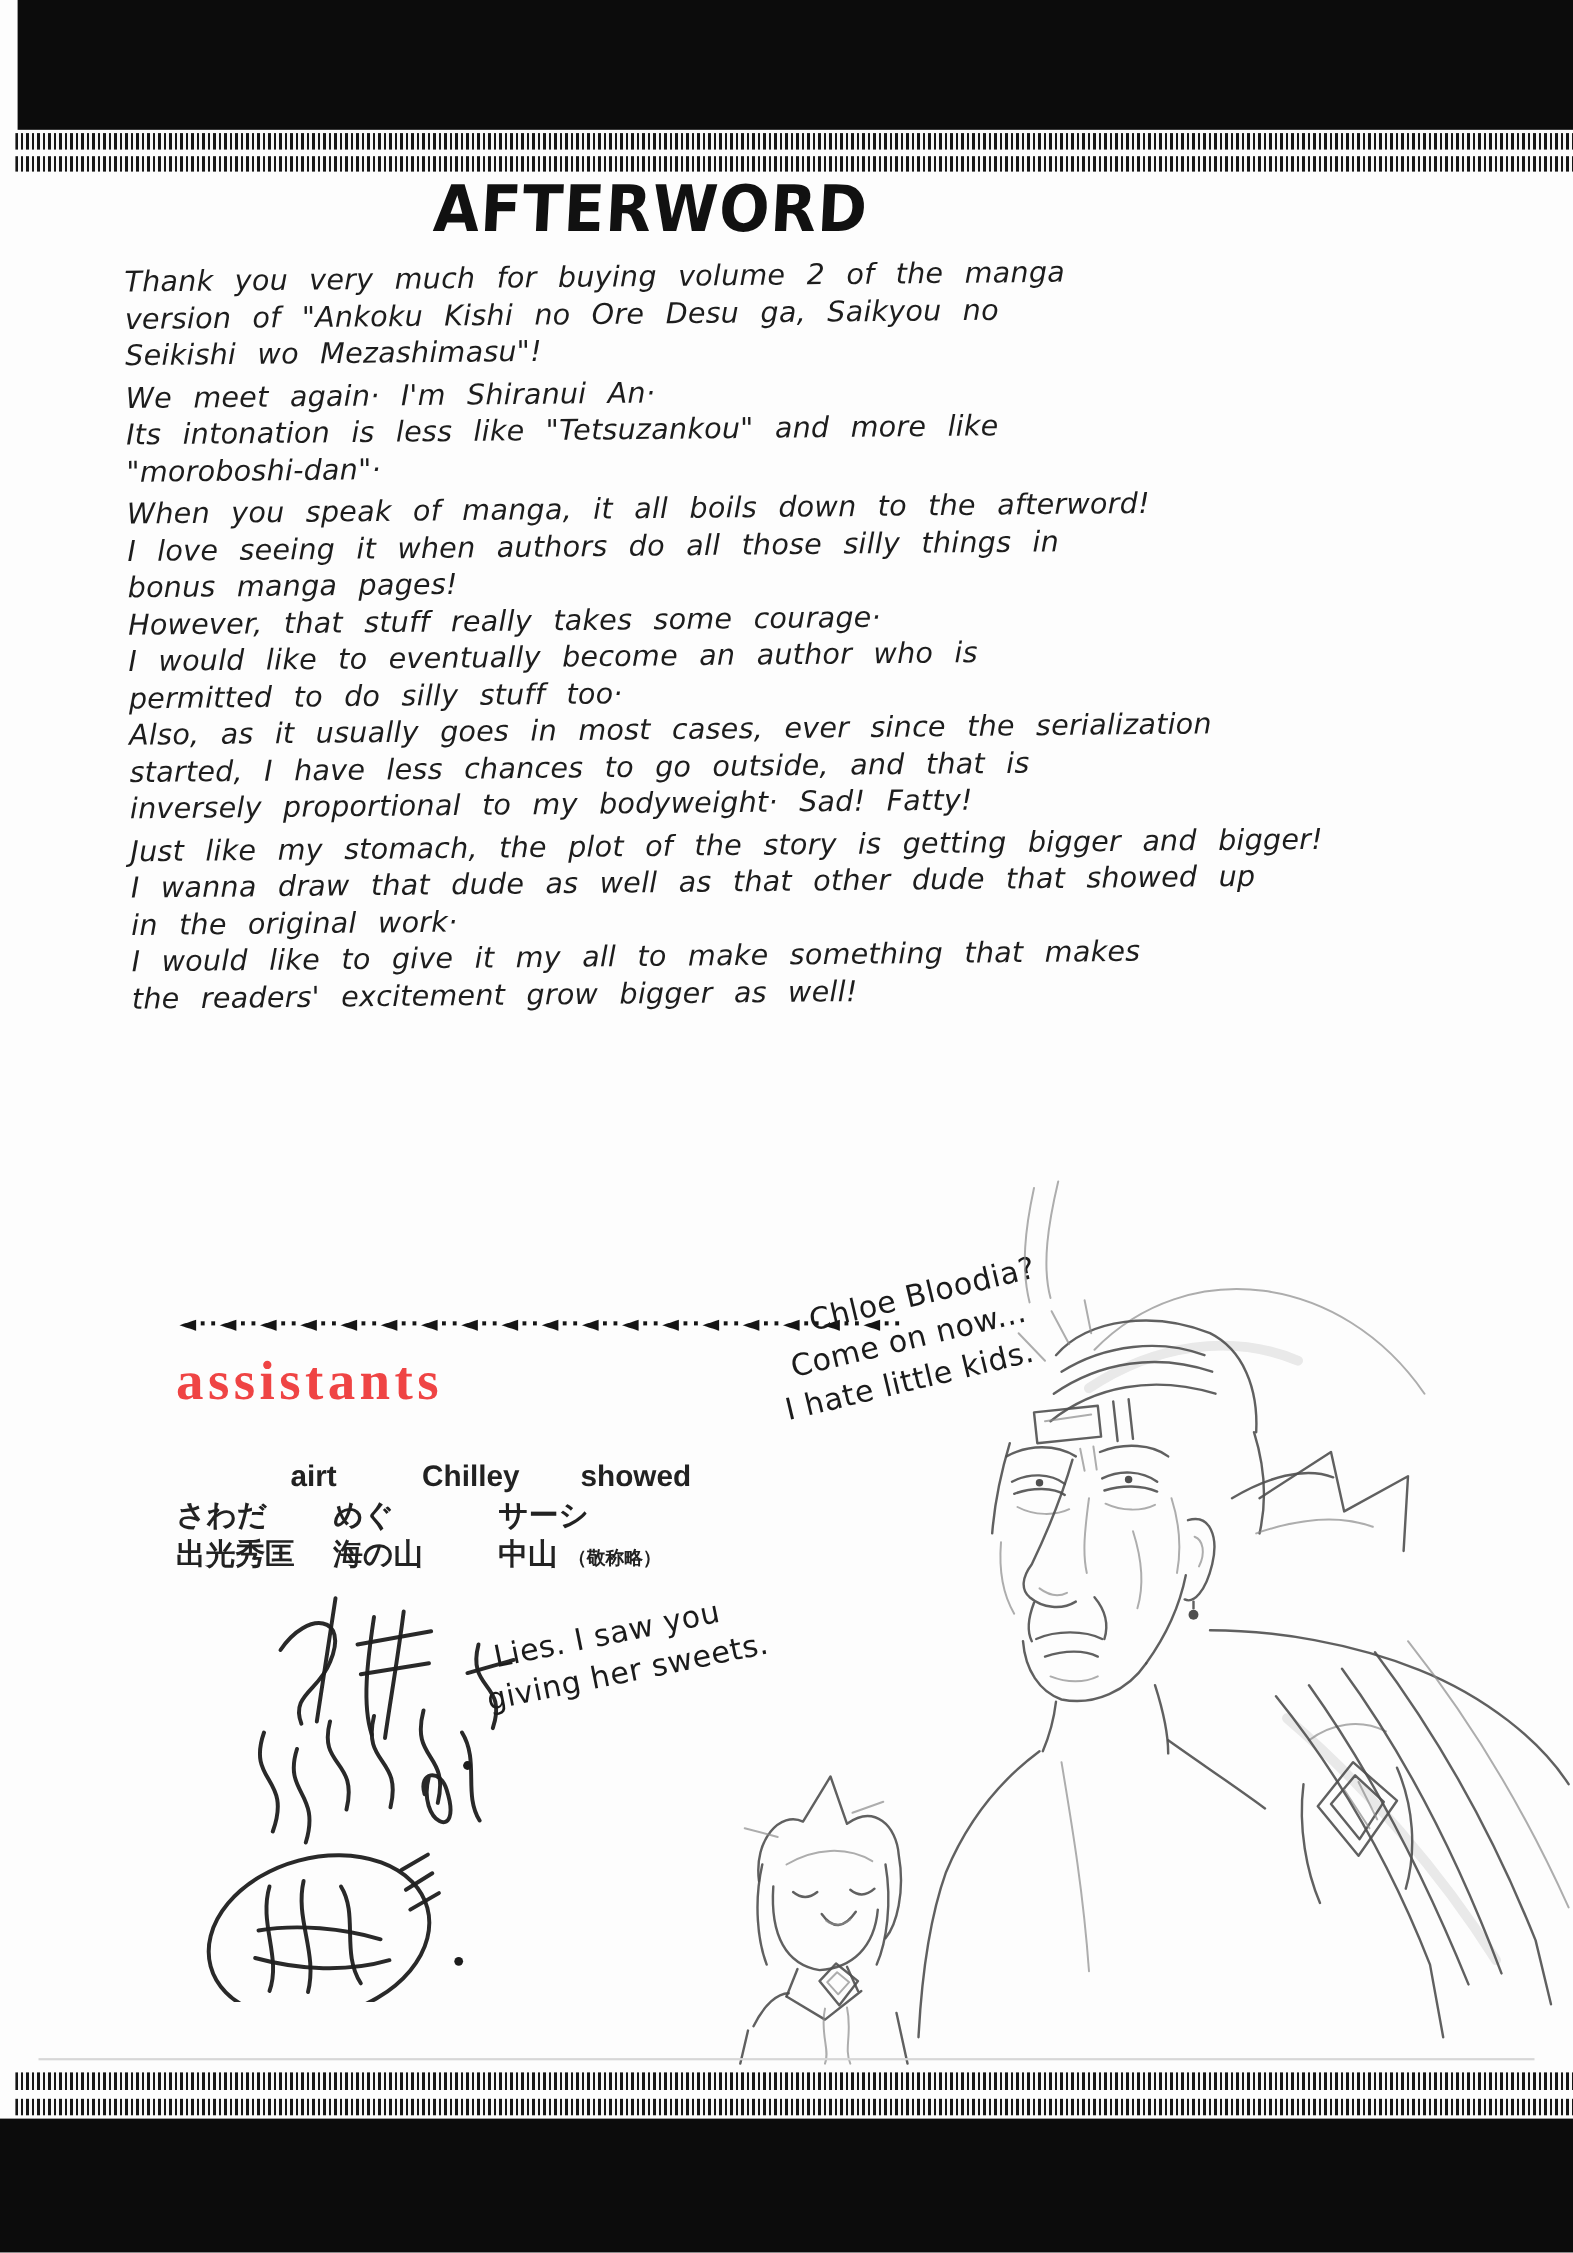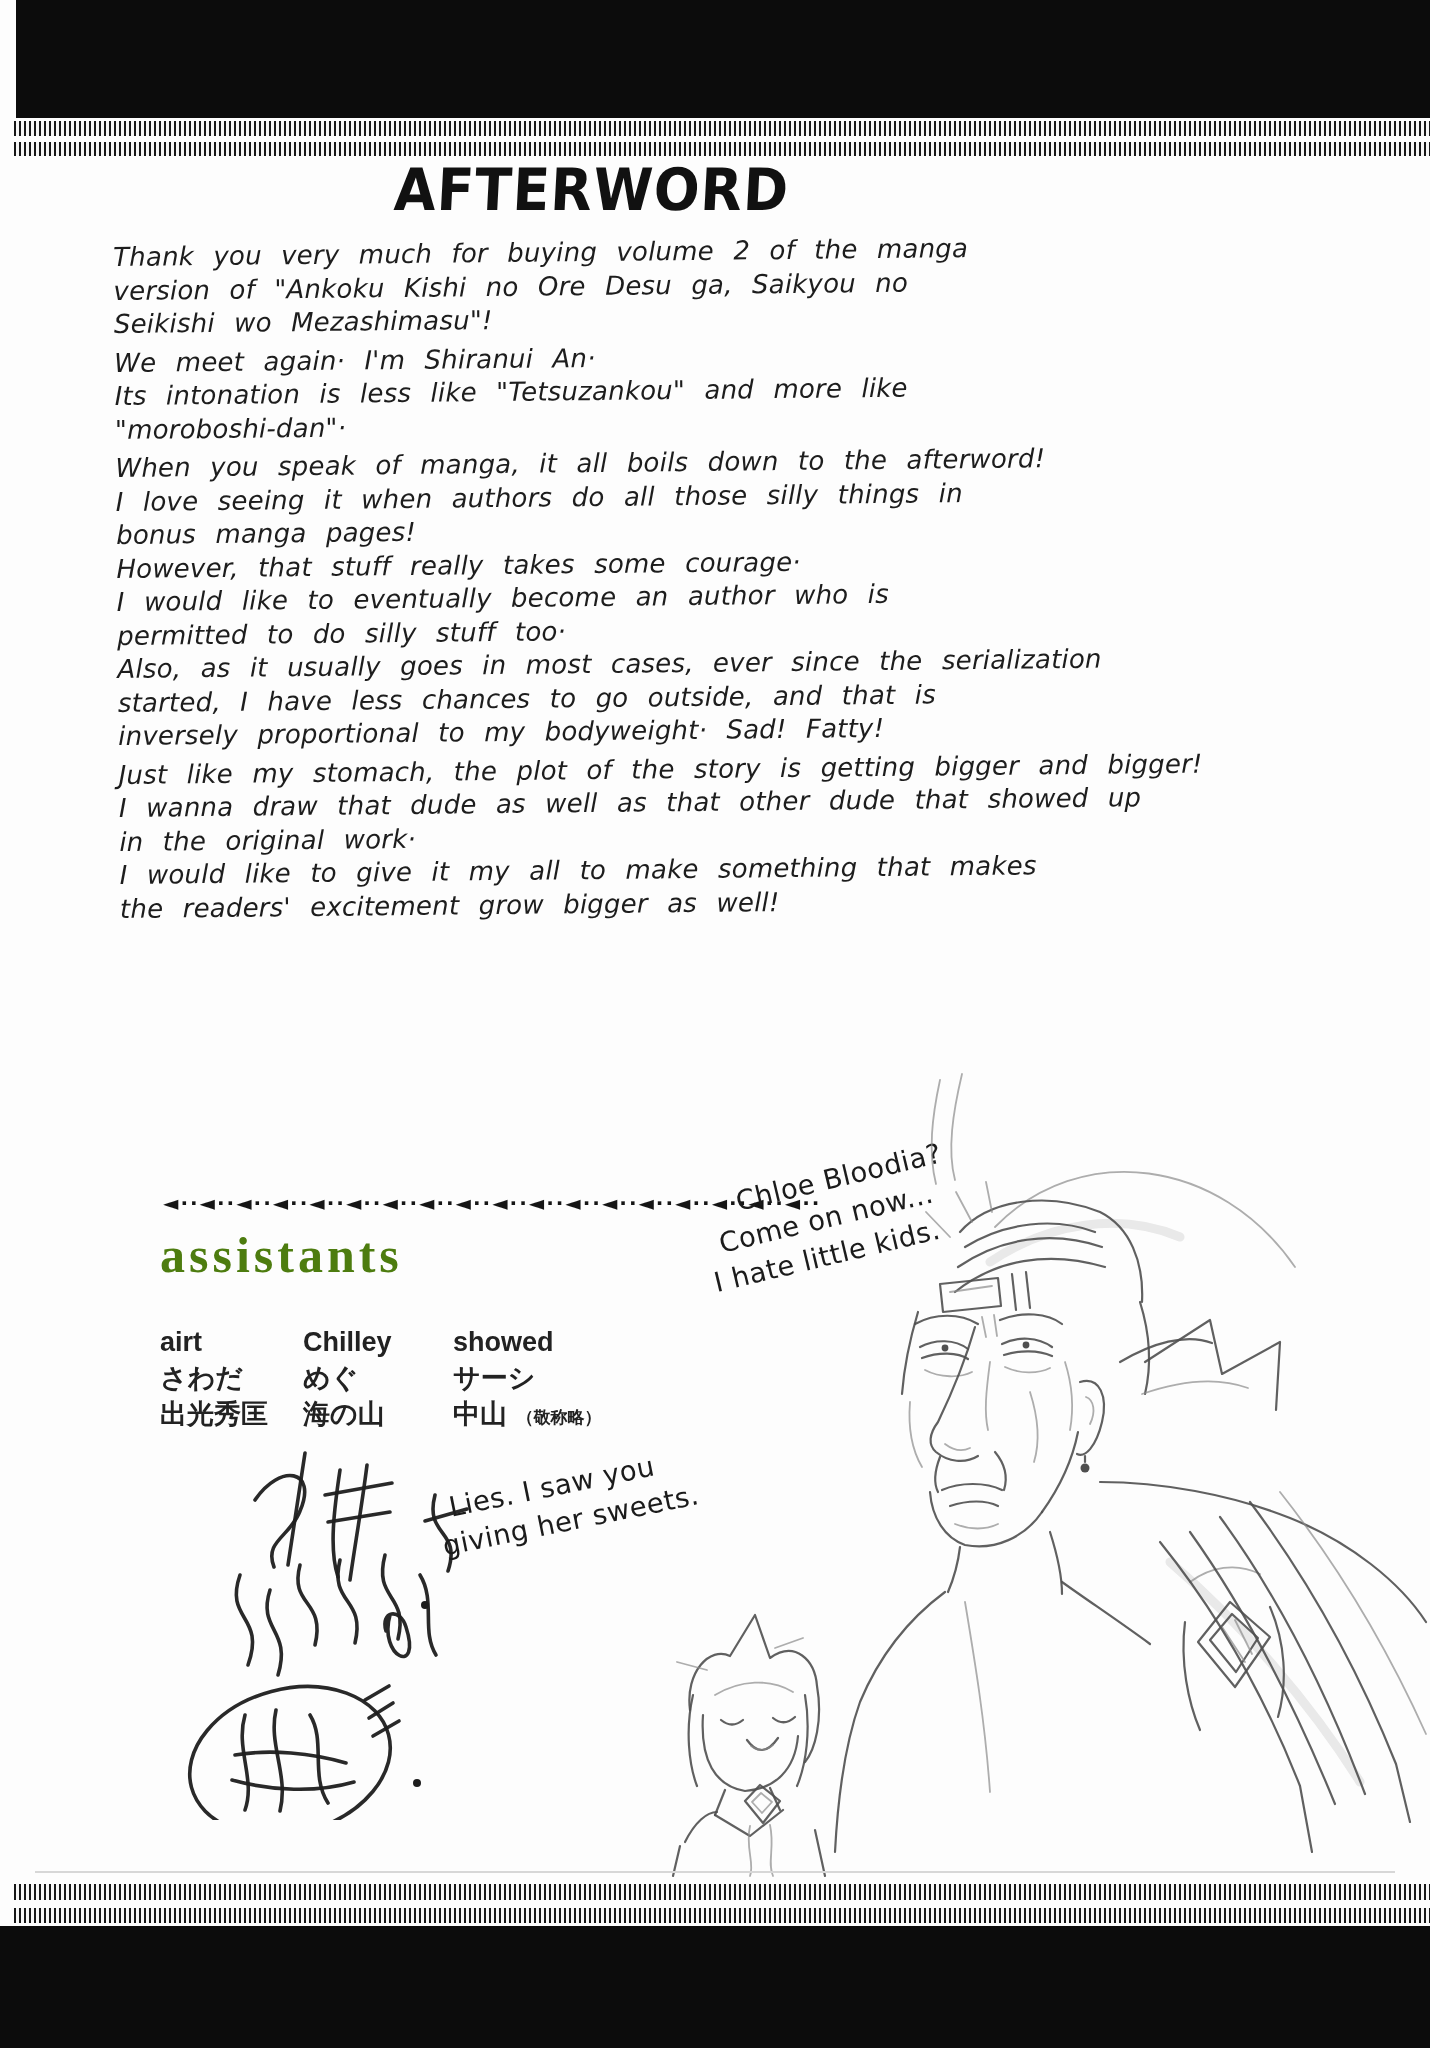--- a/index.html
+++ b/index.html
@@ -42,25 +42,25 @@
 
   
   .divider{
     position:absolute;left:163px;top:1191px;
     font-size:20px;font-weight:bold;letter-spacing:2px;color:#151515;
     white-space:nowrap;
   }
   .assist-heading{
     position:absolute;left:160px;top:1226px;
     font-family:"Liberation Serif","DejaVu Serif",serif;
-    font-weight:600;font-size:50px;letter-spacing:4px;color:#4d7c0f;
+    font-weight:600;font-size:50px;letter-spacing:4px;color:#ef4444;
   }
   .assist-col{position:absolute;top:1324px;width:250px;font-size:27px;line-height:36px;color:#222;}
   .assist-col .an{white-space:nowrap;font-weight:600;}
-  .assist-col .latin{font-family:"Liberation Sans","DejaVu Sans",sans-serif;}
+  .assist-col .latin{font-family:"Liberation Sans","DejaVu Sans",sans-serif;text-align:center;}
   .kei{font-size:17px;font-weight:700;letter-spacing:0;}
 
   
   .hand-note{
     position:absolute;font-size:27.5px;line-height:37px;color:#1b1b1b;
     letter-spacing:0.5px;white-space:nowrap;font-weight:500;
   }
   .note1{left:693px;top:1193px;transform:rotate(-13.5deg);transform-origin:left top;}
   .note1 .hl:nth-child(1){margin-left:40px;}
   .note1 .hl:nth-child(2){margin-left:14px;}

